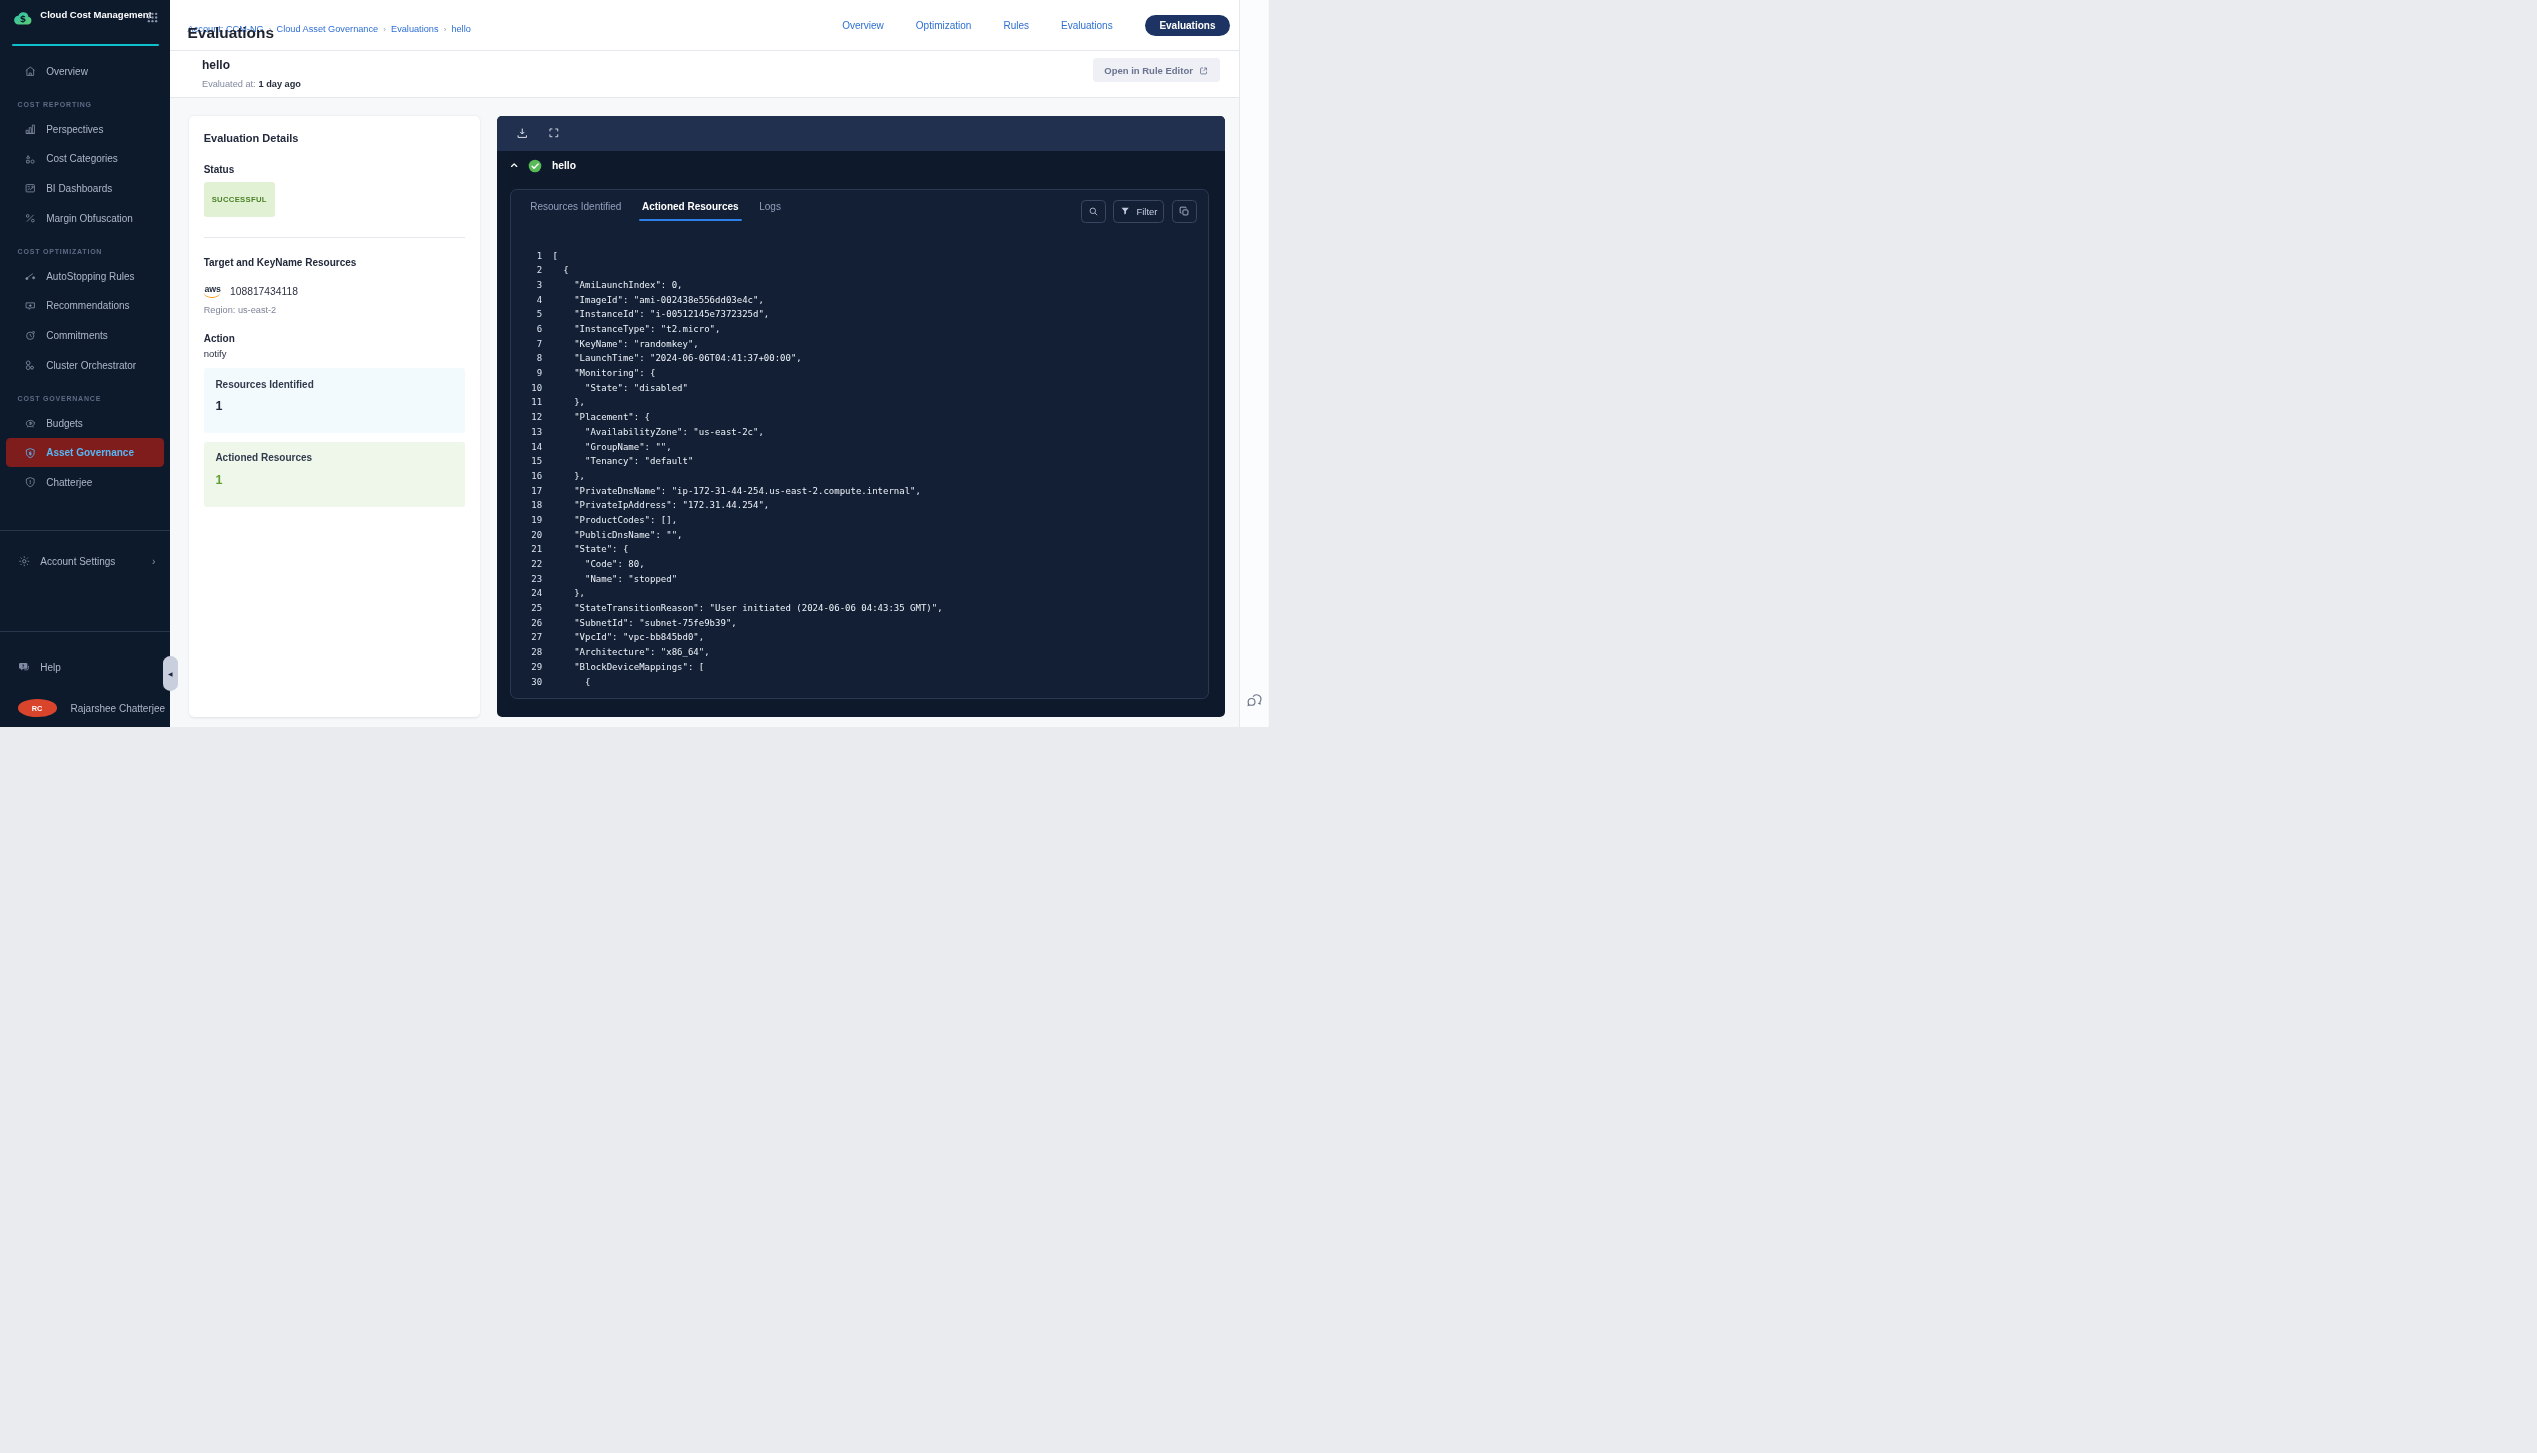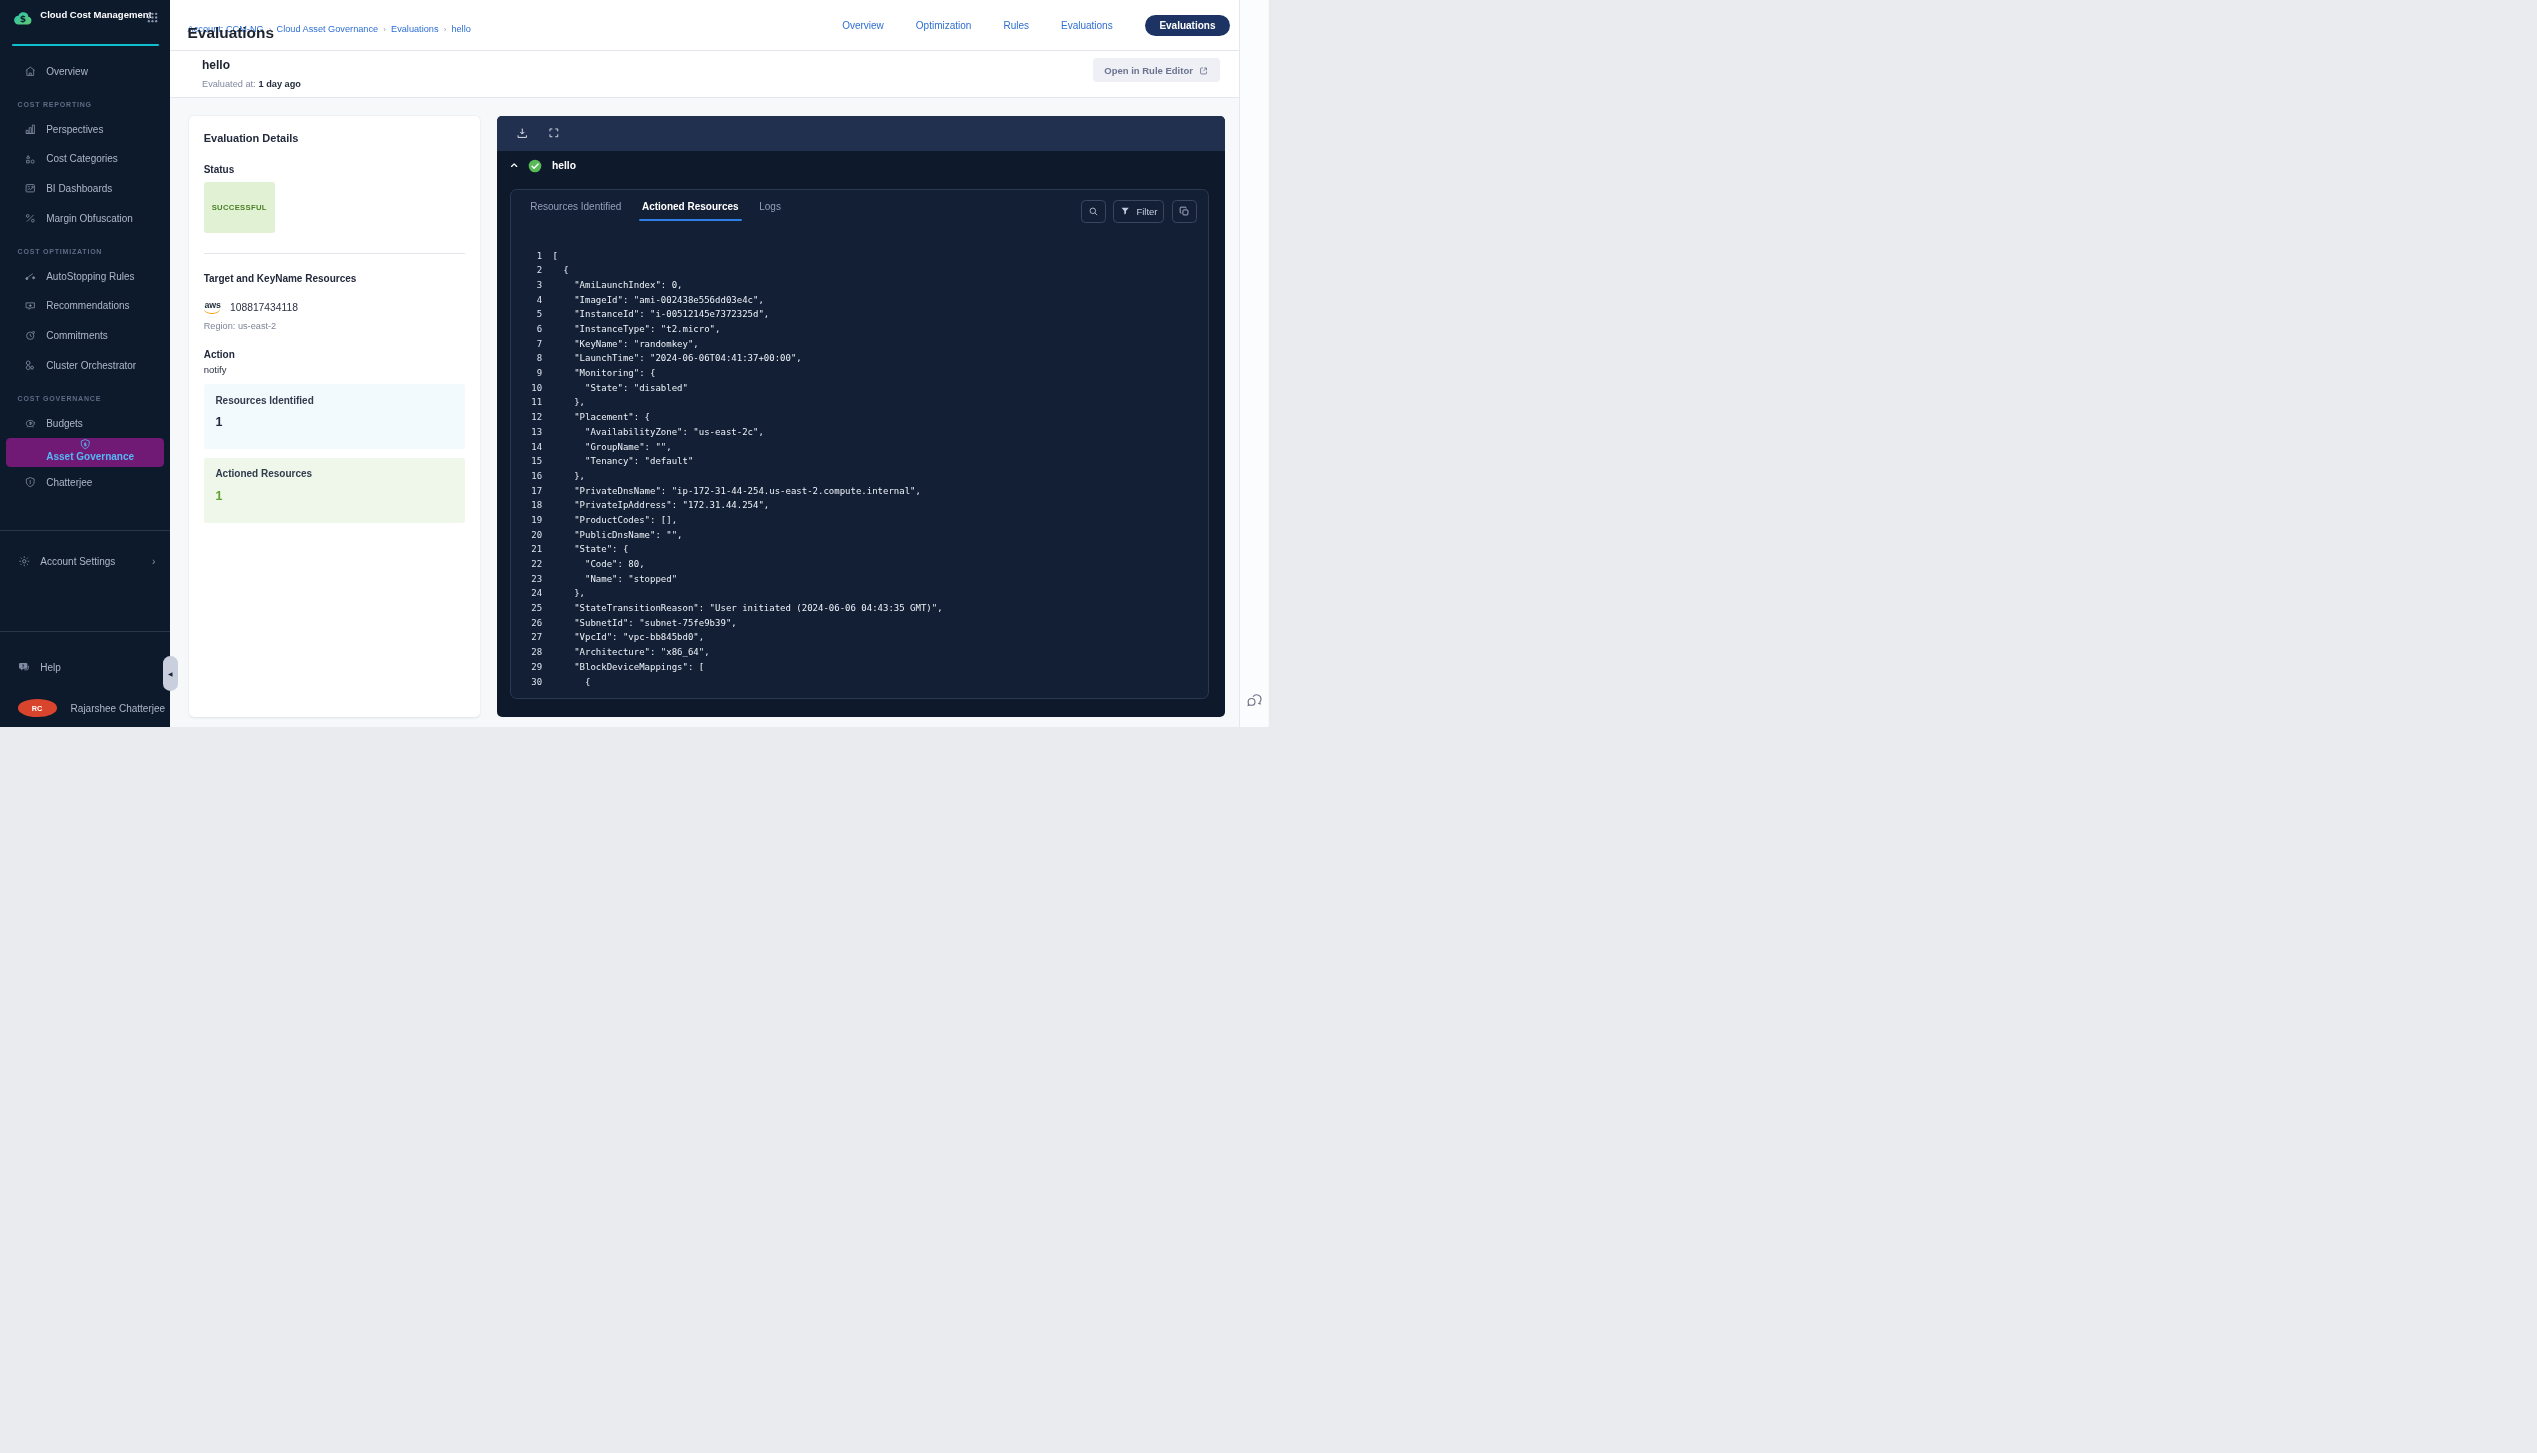--- a/index.html
+++ b/index.html
@@ -12,21 +12,21 @@
   .sidebar{position:absolute;left:0;top:0;width:170px;height:727px;background:#0d1a2c;color:#aeb6cb;z-index:3;}
   .sb-head{position:relative;height:46px;padding:7.3px 10.3px 0 11.7px;display:flex;align-items:flex-start;}
   .sb-title{margin-left:6.6px;margin-top:1.5px;color:#fff;font-size:9.5px;font-weight:700;line-height:1.25;}
   .sb-grid{position:absolute;right:11.7px;top:11.7px;color:#8a92a9;cursor:pointer;}
   .sb-underline{position:absolute;left:11.7px;top:44px;width:147px;height:2.2px;background:#0ec0cd;border-radius:1.5px;}
   .sb-nav{position:absolute;left:0;top:56px;width:170px;}
   .sb-sec{padding:14.7px 11.7px 5.9px 17.6px;font-size:7px;letter-spacing:0.8px;color:#5f6a85;font-weight:700;}
   .sb-item{display:flex;align-items:center;height:29px;padding:0 7.3px 0 17.6px;margin:0.7px 5.9px;border-radius:4.4px;
            font-size:10px;color:#aeb6cb;cursor:pointer;}
   .sb-item .icn{width:13.2px;color:#828ba4;margin-right:9.5px;}
-  .sb-item.active{background:#701a75;color:#56b7f7;font-weight:700;flex-direction:column;}
+  .sb-item.active{background:#7f1d1d;color:#56b7f7;font-weight:700;}
   .sb-item.active .icn{color:#56b7f7;}
   .sb-div{position:absolute;left:0;width:170px;height:0.7px;background:#29354a;}
   .sb-foot-item{position:absolute;left:0;width:170px;display:flex;align-items:center;padding-left:17.6px;box-sizing:border-box;
                 font-size:10px;color:#aeb6cb;cursor:pointer;}
   .sb-foot-item .icn{width:13.2px;color:#828ba4;margin-right:9.5px;}
   .sb-chevron{margin-left:auto;margin-right:14.7px;color:#8a92a9;font-size:10.3px;}
   .avatar{width:39px;height:17.6px;border-radius:50%;color:#fff;font-size:7.3px;font-weight:700;
           display:flex;align-items:center;justify-content:center;margin-right:14px;}
   .collapse-tab{position:absolute;left:163px;top:656px;width:14.7px;height:35px;background:#c9cfdd;border-radius:7.3px;
                 display:flex;align-items:center;justify-content:center;color:#16233b;font-size:5.9px;cursor:pointer;z-index:4;}
@@ -50,21 +50,21 @@
             font-family:inherit;font-size:9.5px;font-weight:700;color:#6b7390;display:flex;align-items:center;gap:5.9px;cursor:pointer;}
   .open-btn .icn{color:#6b7390;}
 
   .content{position:absolute;left:0;top:98px;width:100%;height:629px;background:#f7f8fa;}
 
   
   .details-card{position:absolute;left:19px;top:17.6px;width:291px;height:601px;background:#fff;border-radius:5.1px;
                 box-shadow:0 0.7px 2.2px rgba(20,30,60,.10);box-sizing:border-box;padding:16px 14.7px;}
   .dc-title{font-size:11px;font-weight:700;color:#22293b;}
   .dc-label{font-size:10px;font-weight:700;color:#22293b;}
-  .badge-success{display:inline-block;margin-top:6.6px;padding:21px 8px;border-radius:2.9px;background:#e1f2d4;
+  .badge-success{display:inline-block;margin-top:6.6px;padding:13px 8px;border-radius:2.9px;background:#e1f2d4;
                  color:#4c8026;font-size:7.7px;font-weight:700;letter-spacing:0.3px;}
   .dc-hr{border:none;border-top:0.7px solid #e4e7ec;margin:20px 0 0 0;}
   .aws-row{display:flex;align-items:center;margin-top:18px;gap:7.3px;}
   .aws-mark{position:relative;width:19px;height:11.7px;}
   .aws-word{font-size:8.8px;font-weight:700;color:#252f3e;letter-spacing:0;position:absolute;top:-2.2px;left:0.7px;}
   .aws-smile{position:absolute;left:0;top:6.6px;width:16px;height:5.1px;border-bottom:1.5px solid #f79400;
              border-radius:0 0 60% 60% / 0 0 100% 100%;}
   .acct-id{font-size:10.3px;color:#2b3144;}
   .dc-region{margin-top:8px;font-size:9.2px;color:#7d8498;}
   .dc-value{margin-top:4.4px;font-size:9.5px;color:#2b3144;}

